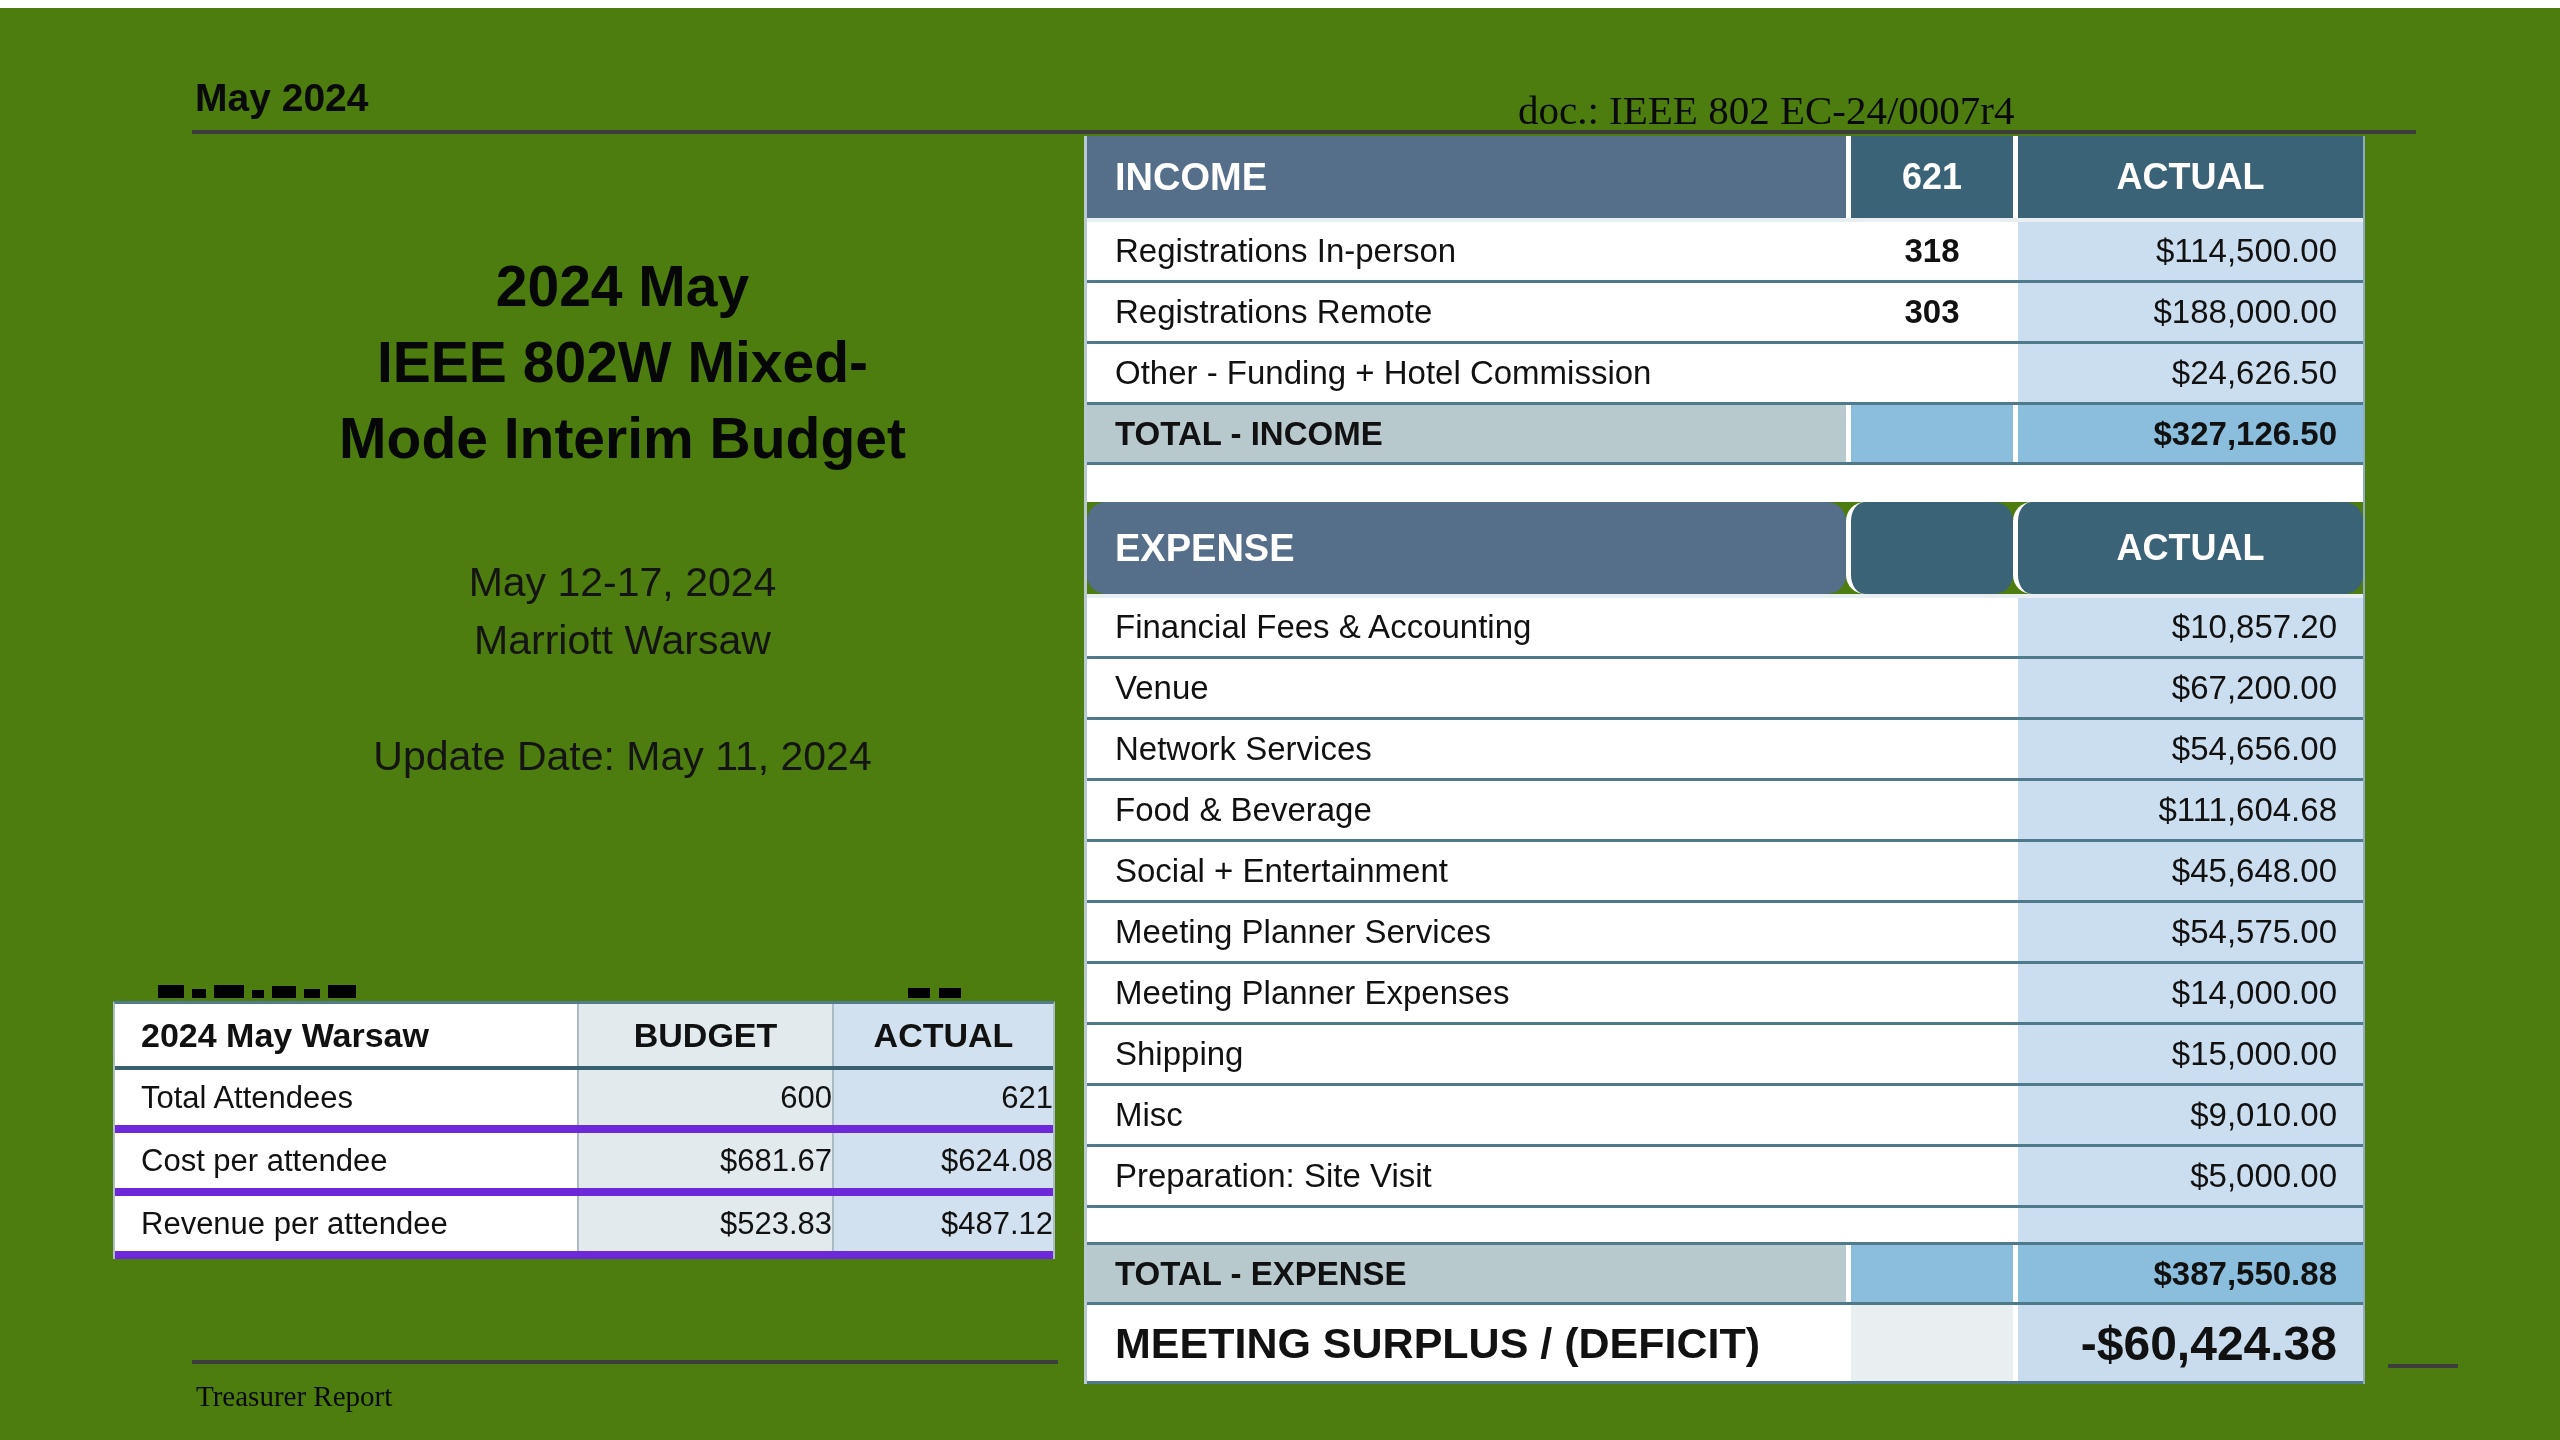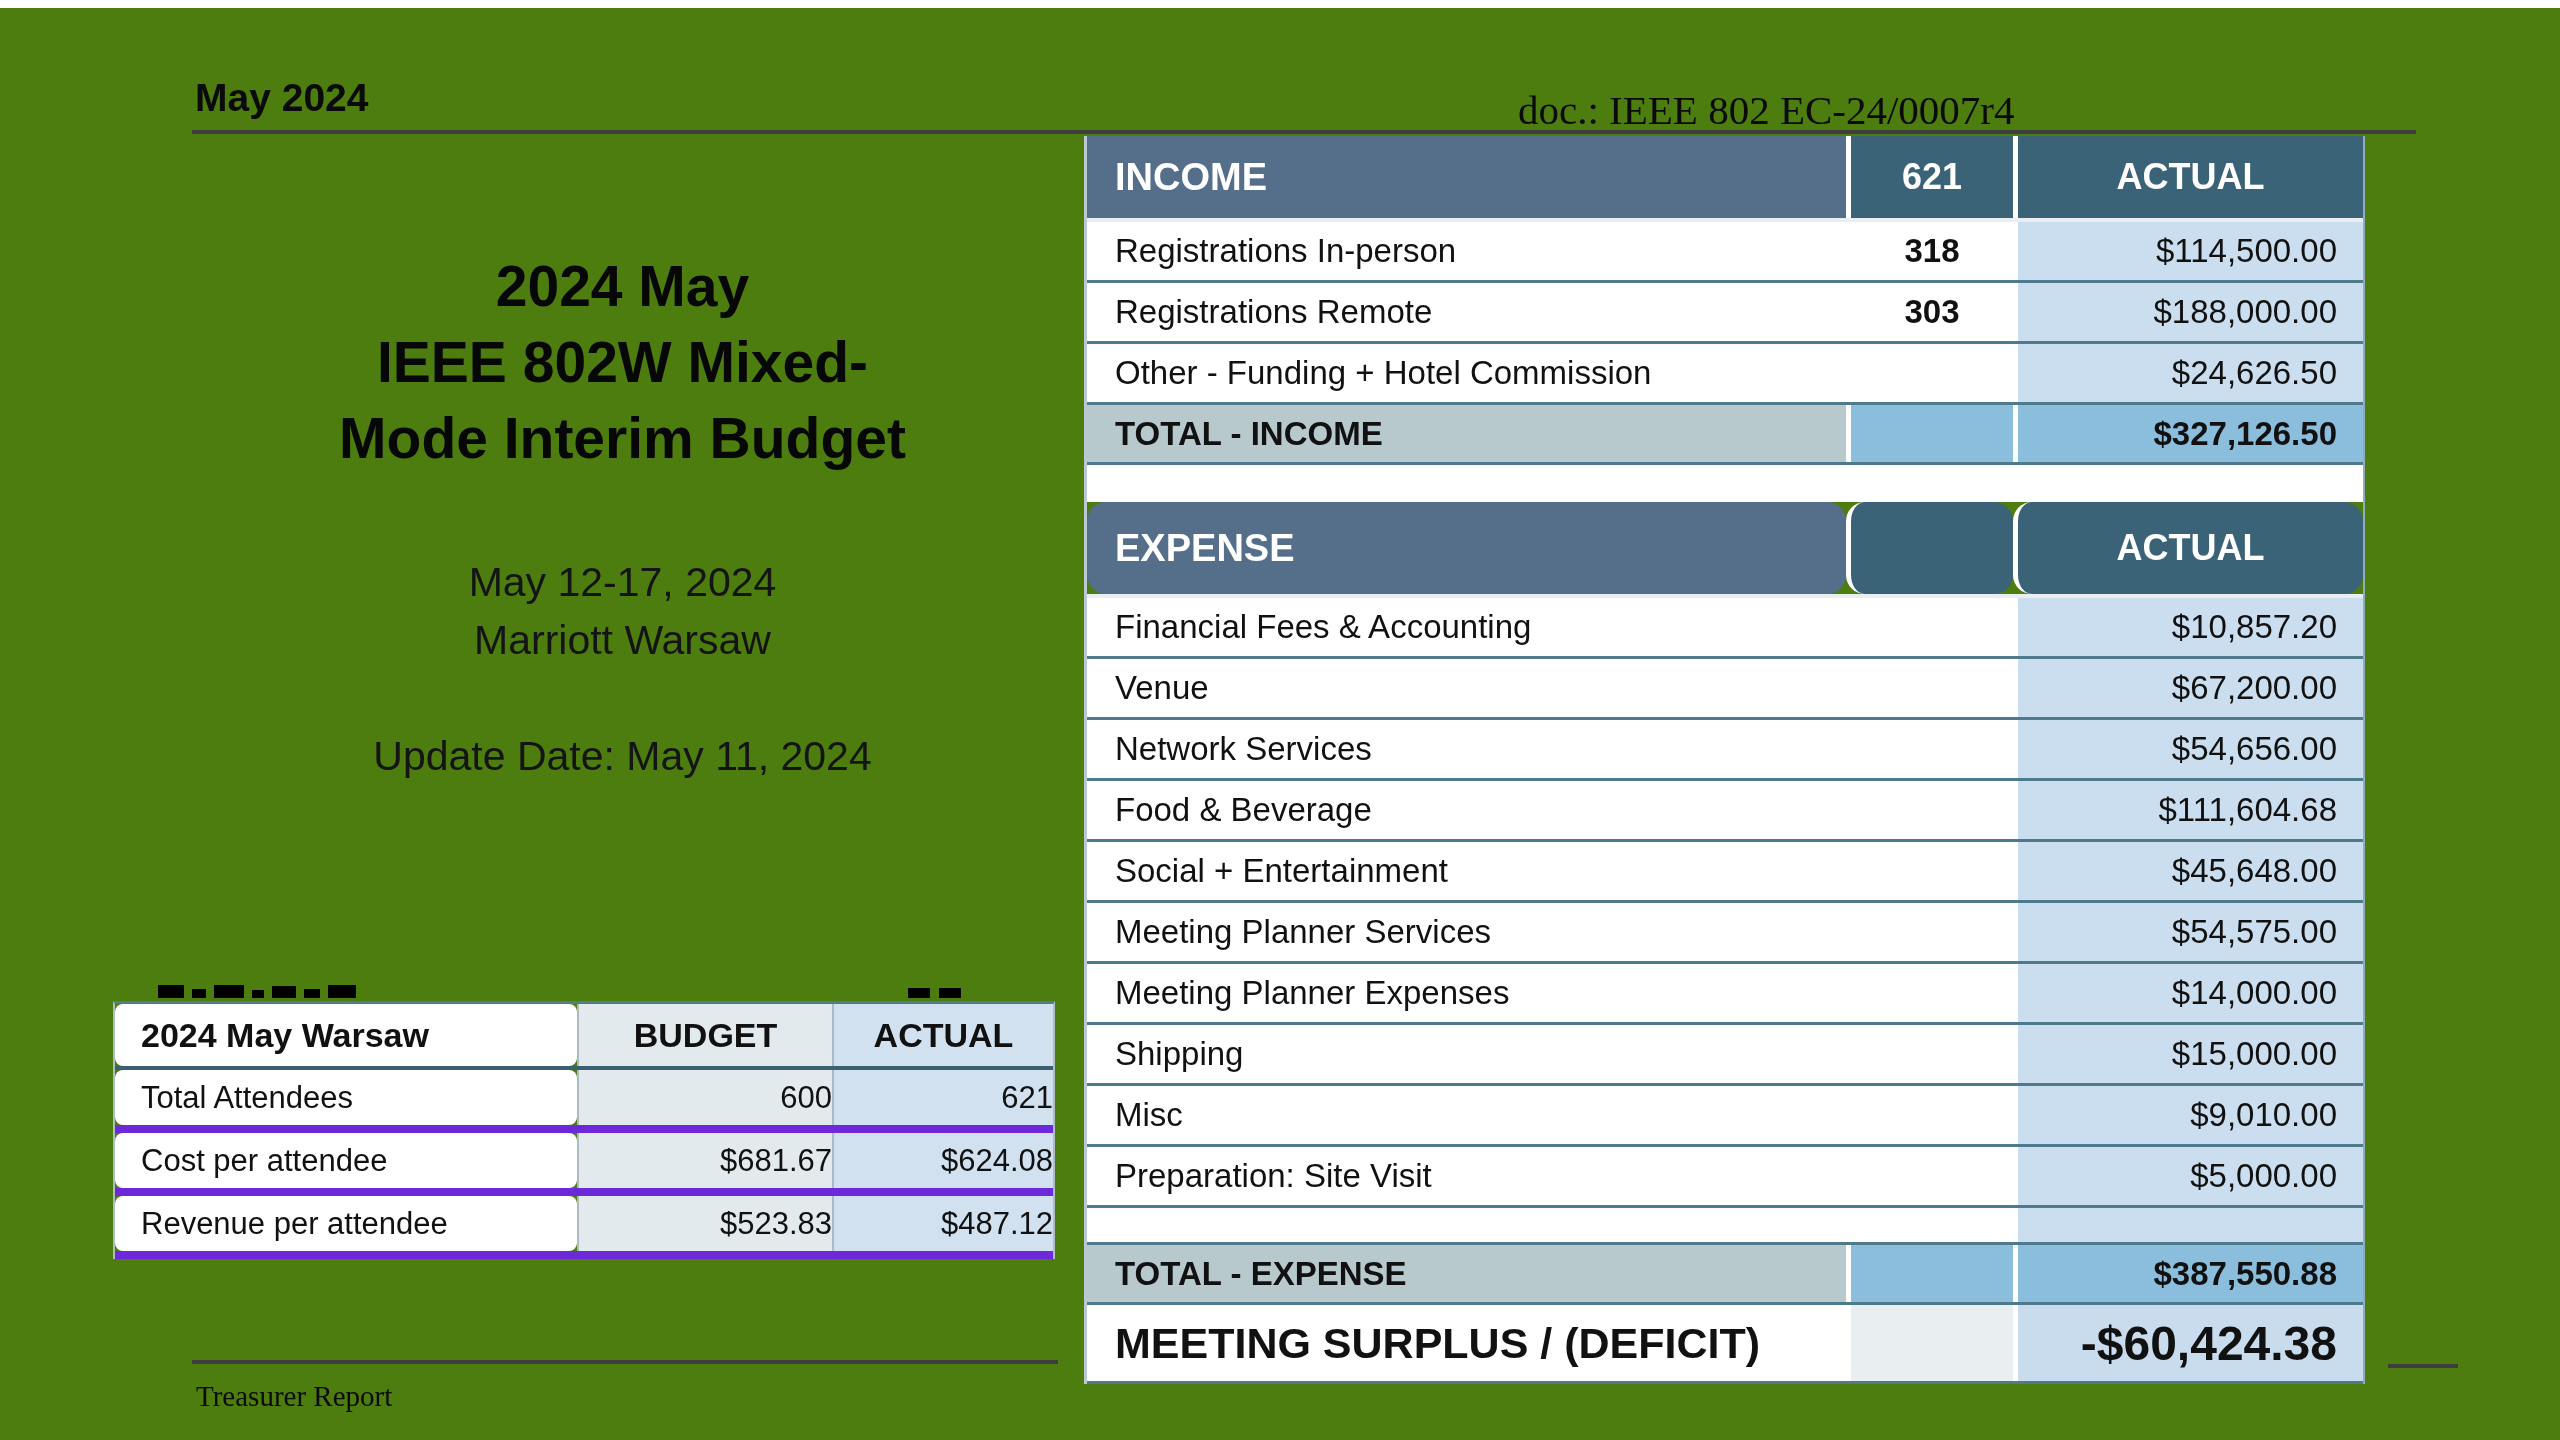--- a/index.html
+++ b/index.html
@@ -40,21 +40,21 @@
   .frag2 i{margin-right:9px;}
   .frag2 i:nth-child(1){width:22px;height:10px;}
   .frag2 i:nth-child(2){width:22px;height:10px;}
 
   
   .stats{position:absolute;left:113px;top:993px;width:938px;
          border-top:3px solid #527c8b;border-left:2px solid #aebcc4;border-right:2px solid #aebcc4;}
   .srow{display:flex;border-bottom:8px solid #6d28d9;}
   .srow.head{border-bottom:4px solid #39606f;}
   .scell{box-sizing:border-box;display:flex;align-items:center;}
-  .s-lbl{width:462px;padding-left:26px;background:#fff;border-radius:8px;}
+  .s-lbl{width:462px;padding-left:26px;background:#fff;}
   .s-bud{width:255px;background:#e2eaee;border-left:2px solid #a9bcc5;}
   .s-act{width:221px;background:#d1e1ef;border-left:2px solid #a9bcc5;}
   .srow.head .scell{height:62px;font-weight:700;font-size:34px;}
   .srow.head .s-bud,.srow.head .s-act{justify-content:center;padding-right:0;}
   .srow.data .scell{height:55px;font-size:31px;}
   .srow.data .s-bud,.srow.data .s-act{justify-content:flex-end;}
 
   
   .budget{position:absolute;left:1084px;top:128px;width:1276px;
           border-left:3px solid #b9c9d2;border-right:2px solid #8fadbc;}

